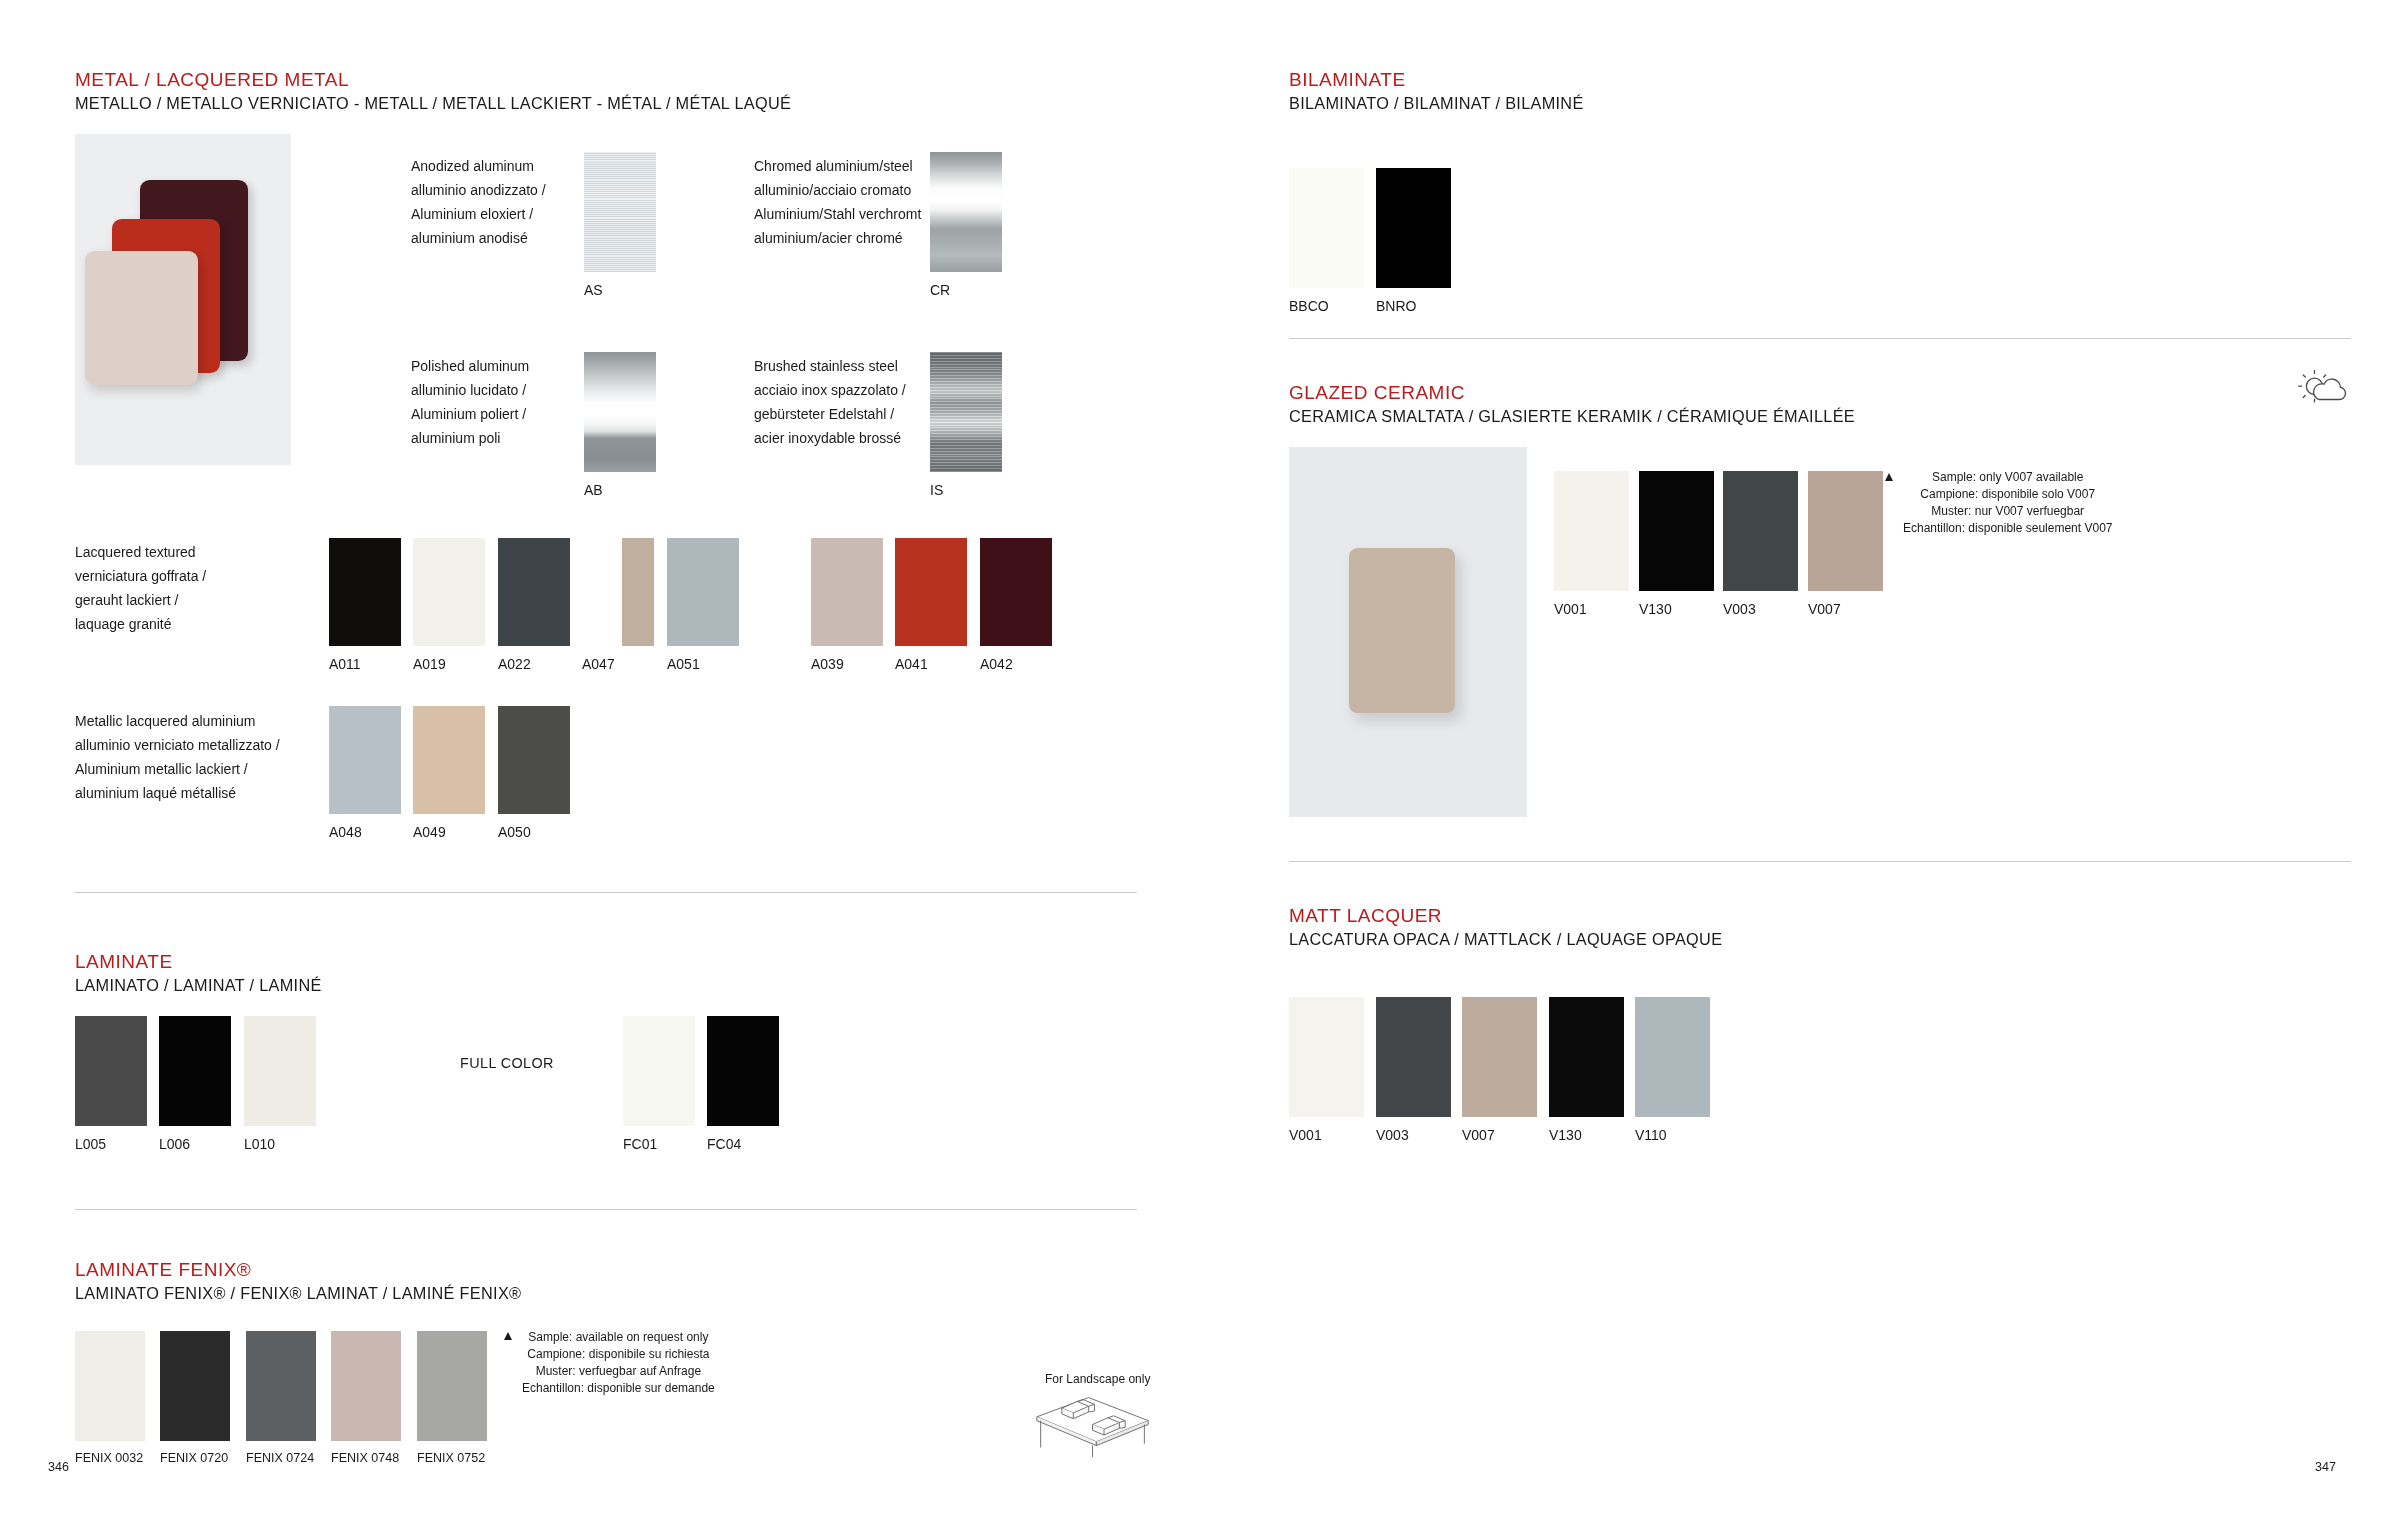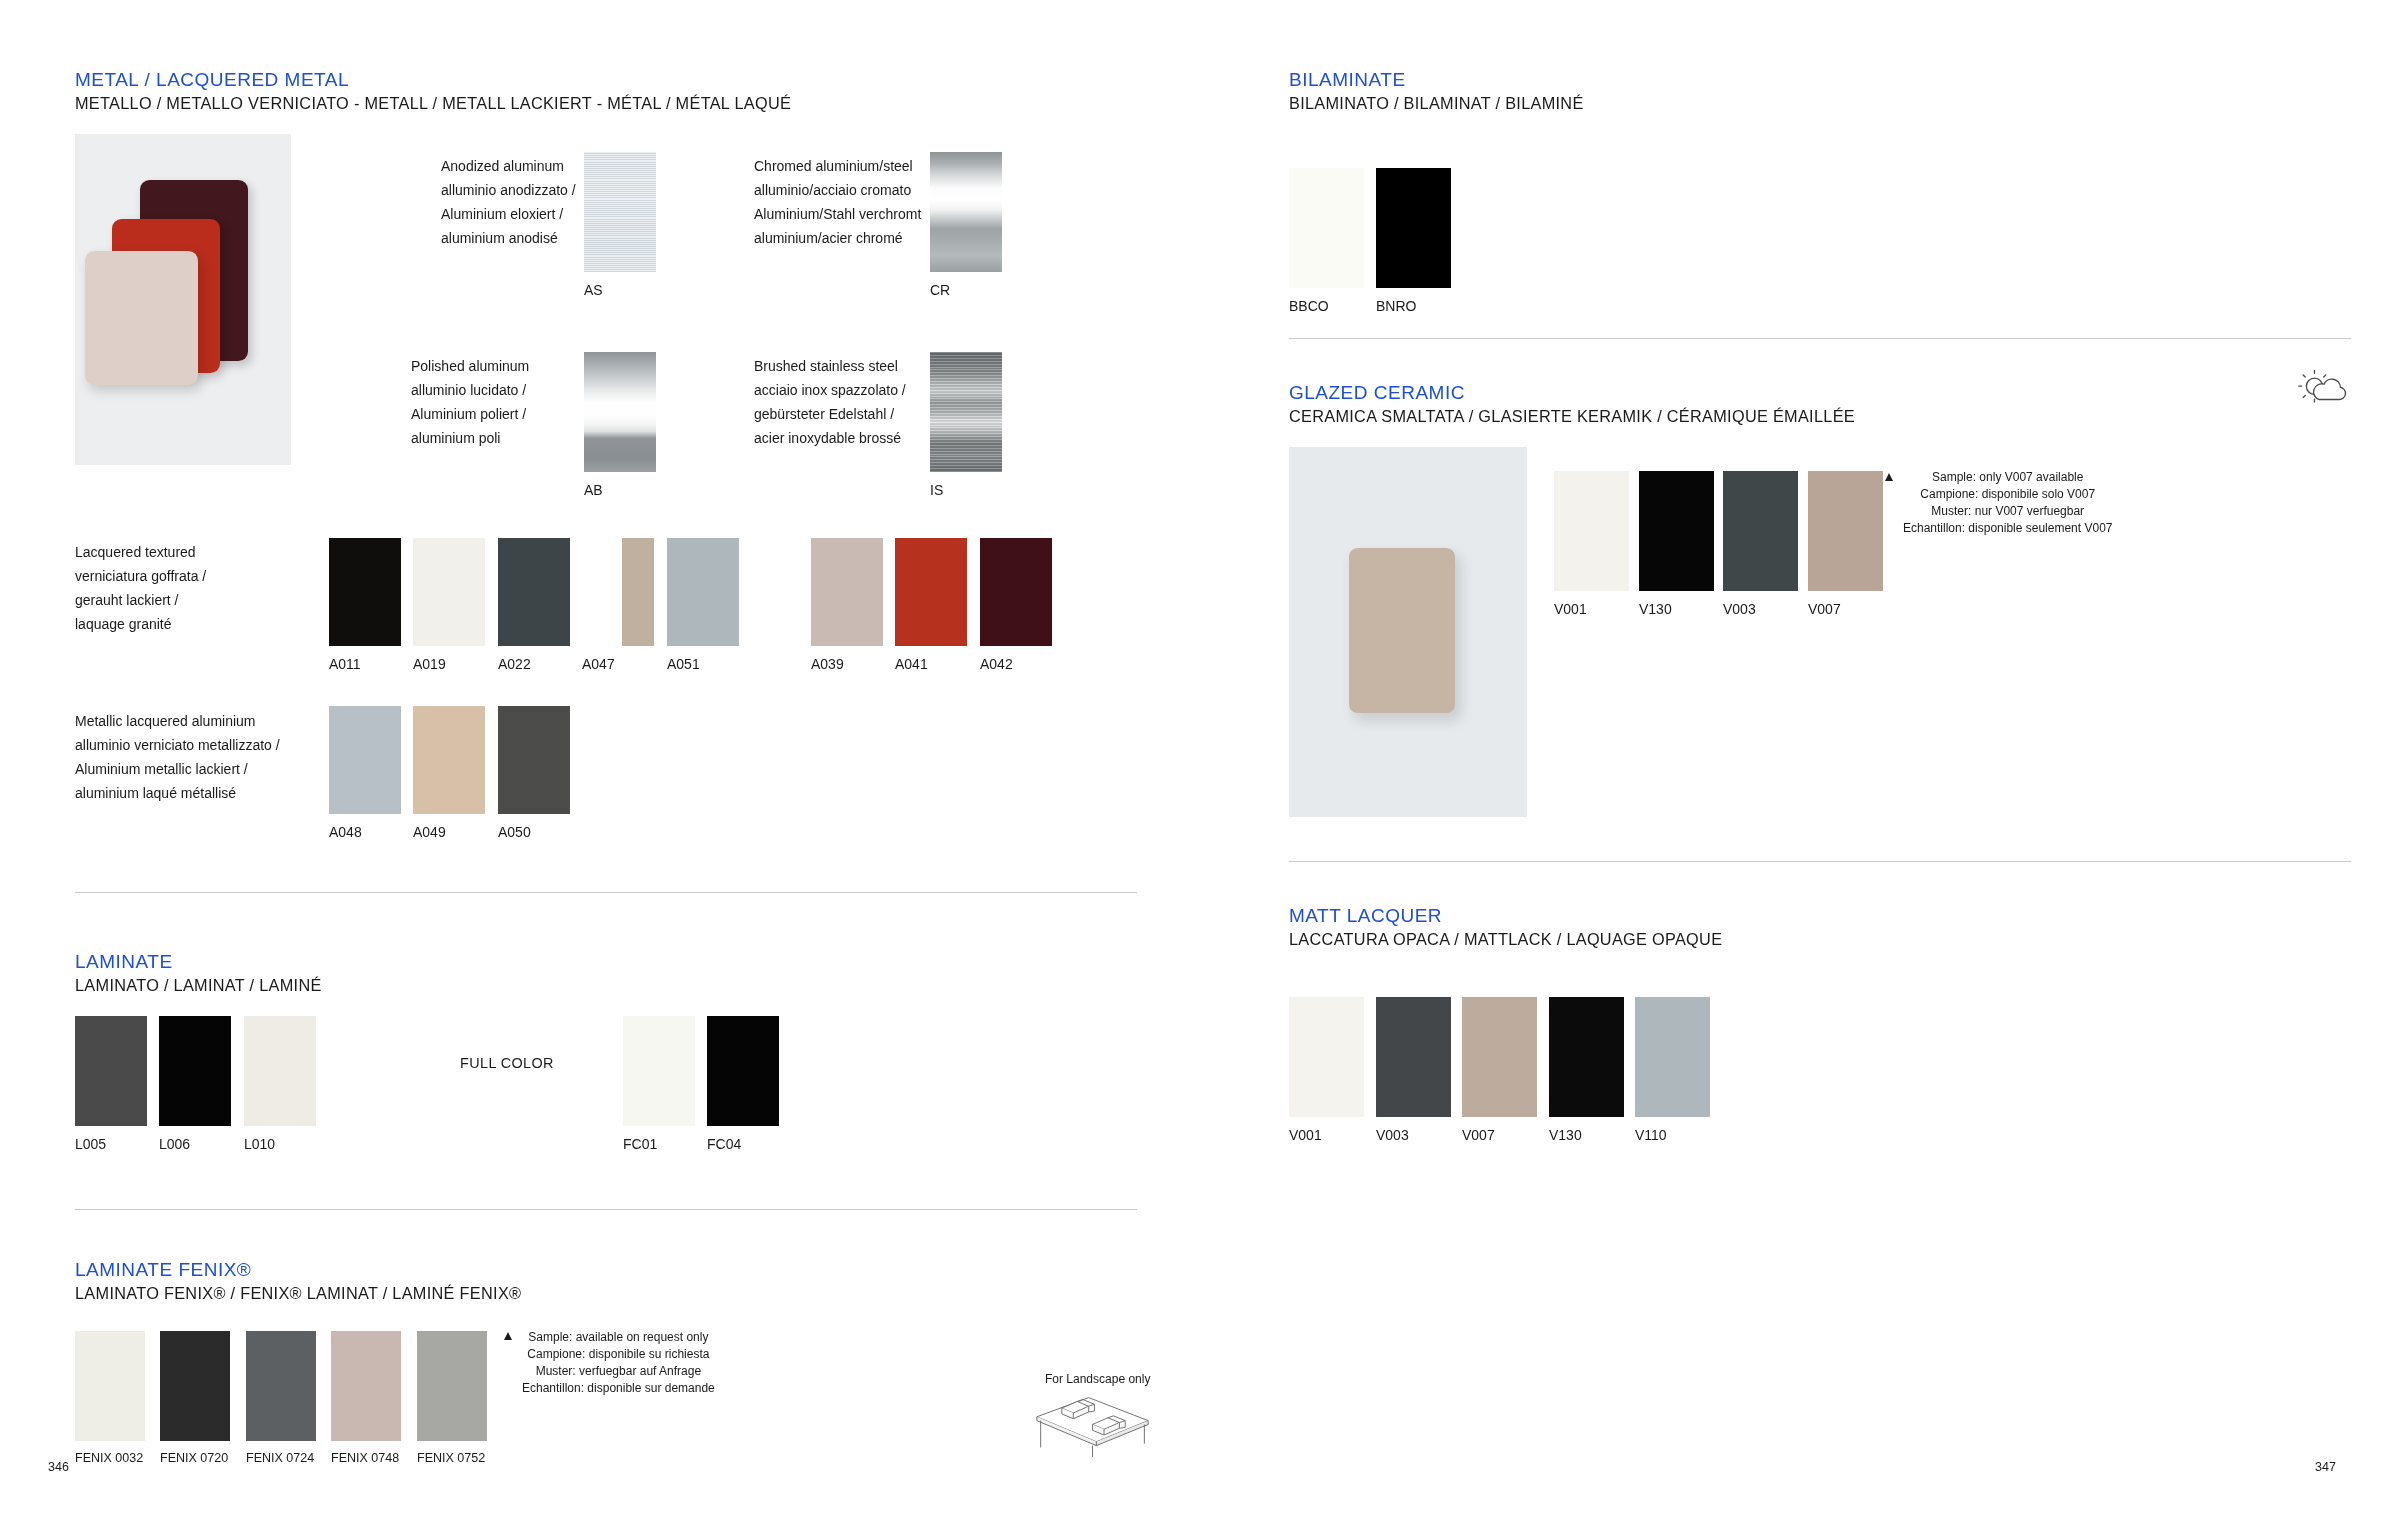--- a/index.html
+++ b/index.html
@@ -7,21 +7,21 @@
     width: 2401px; height: 1517px;
     background: #ffffff;
     font-family: "Liberation Sans", sans-serif;
     color: #1a1a1a;
     overflow: hidden;
   }
   .page { position: relative; width: 2401px; height: 1517px; }
 
   
   .sec-title-en {
-    font-size: 19px; letter-spacing: 0.5px; font-weight: 400; color: #1d4ed8;
+    font-size: 19px; letter-spacing: 0.5px; font-weight: 400; color: #b91c1c;
     white-space: nowrap;
   }
   .sec-title-xl {
     font-size: 16.3px; letter-spacing: 0.3px; font-weight: 400; color: #1a1a1a;
     margin-top: 2.9px; white-space: nowrap;
   }
   .desc {
     font-size: 14px; line-height: 1.72; color: #1a1a1a; white-space: nowrap;
   }
   .note {
@@ -93,21 +93,21 @@
     <div class="sec-title-en">METAL / LACQUERED METAL</div>
     <div class="sec-title-xl">METALLO / METALLO VERNICIATO - METALL / METALL LACKIERT - MÉTAL / MÉTAL LAQUÉ</div>
   </div>
 
   <div class="photo" style="left:75px;top:134px;width:216px;height:331px;">
     <div class="plate" style="left:65px;top:46px;width:108px;height:181px;background:#42171d;box-shadow:3.8px 4.8px 9.6px rgba(0,0,0,.18);"></div>
     <div class="plate" style="left:37px;top:85px;width:108px;height:154px;background:#ba2d1c;box-shadow:3.8px 4.8px 9.6px rgba(0,0,0,.18);"></div>
     <div class="plate" style="left:9.6px;top:117px;width:113px;height:134px;background:#decfc9;box-shadow:3.8px 5.8px 11.5px rgba(0,0,0,.16);"></div>
   </div>
 
-  <div style="position:absolute;left:411px;top:154px;margin-left:30px;" class="desc">
+  <div style="position:absolute;left:411px;top:154px;" class="desc">
     <div>Anodized aluminum</div>
     <div>alluminio anodizzato /</div>
     <div>Aluminium eloxiert /</div>
     <div>aluminium anodisé</div>
   </div>
   <div class="sw" style="left:584px;top:152px;width:72px;height:120px;">
     <div class="chip fill-AS"></div>
     <div class="lbl">AS</div>
   </div>
 

